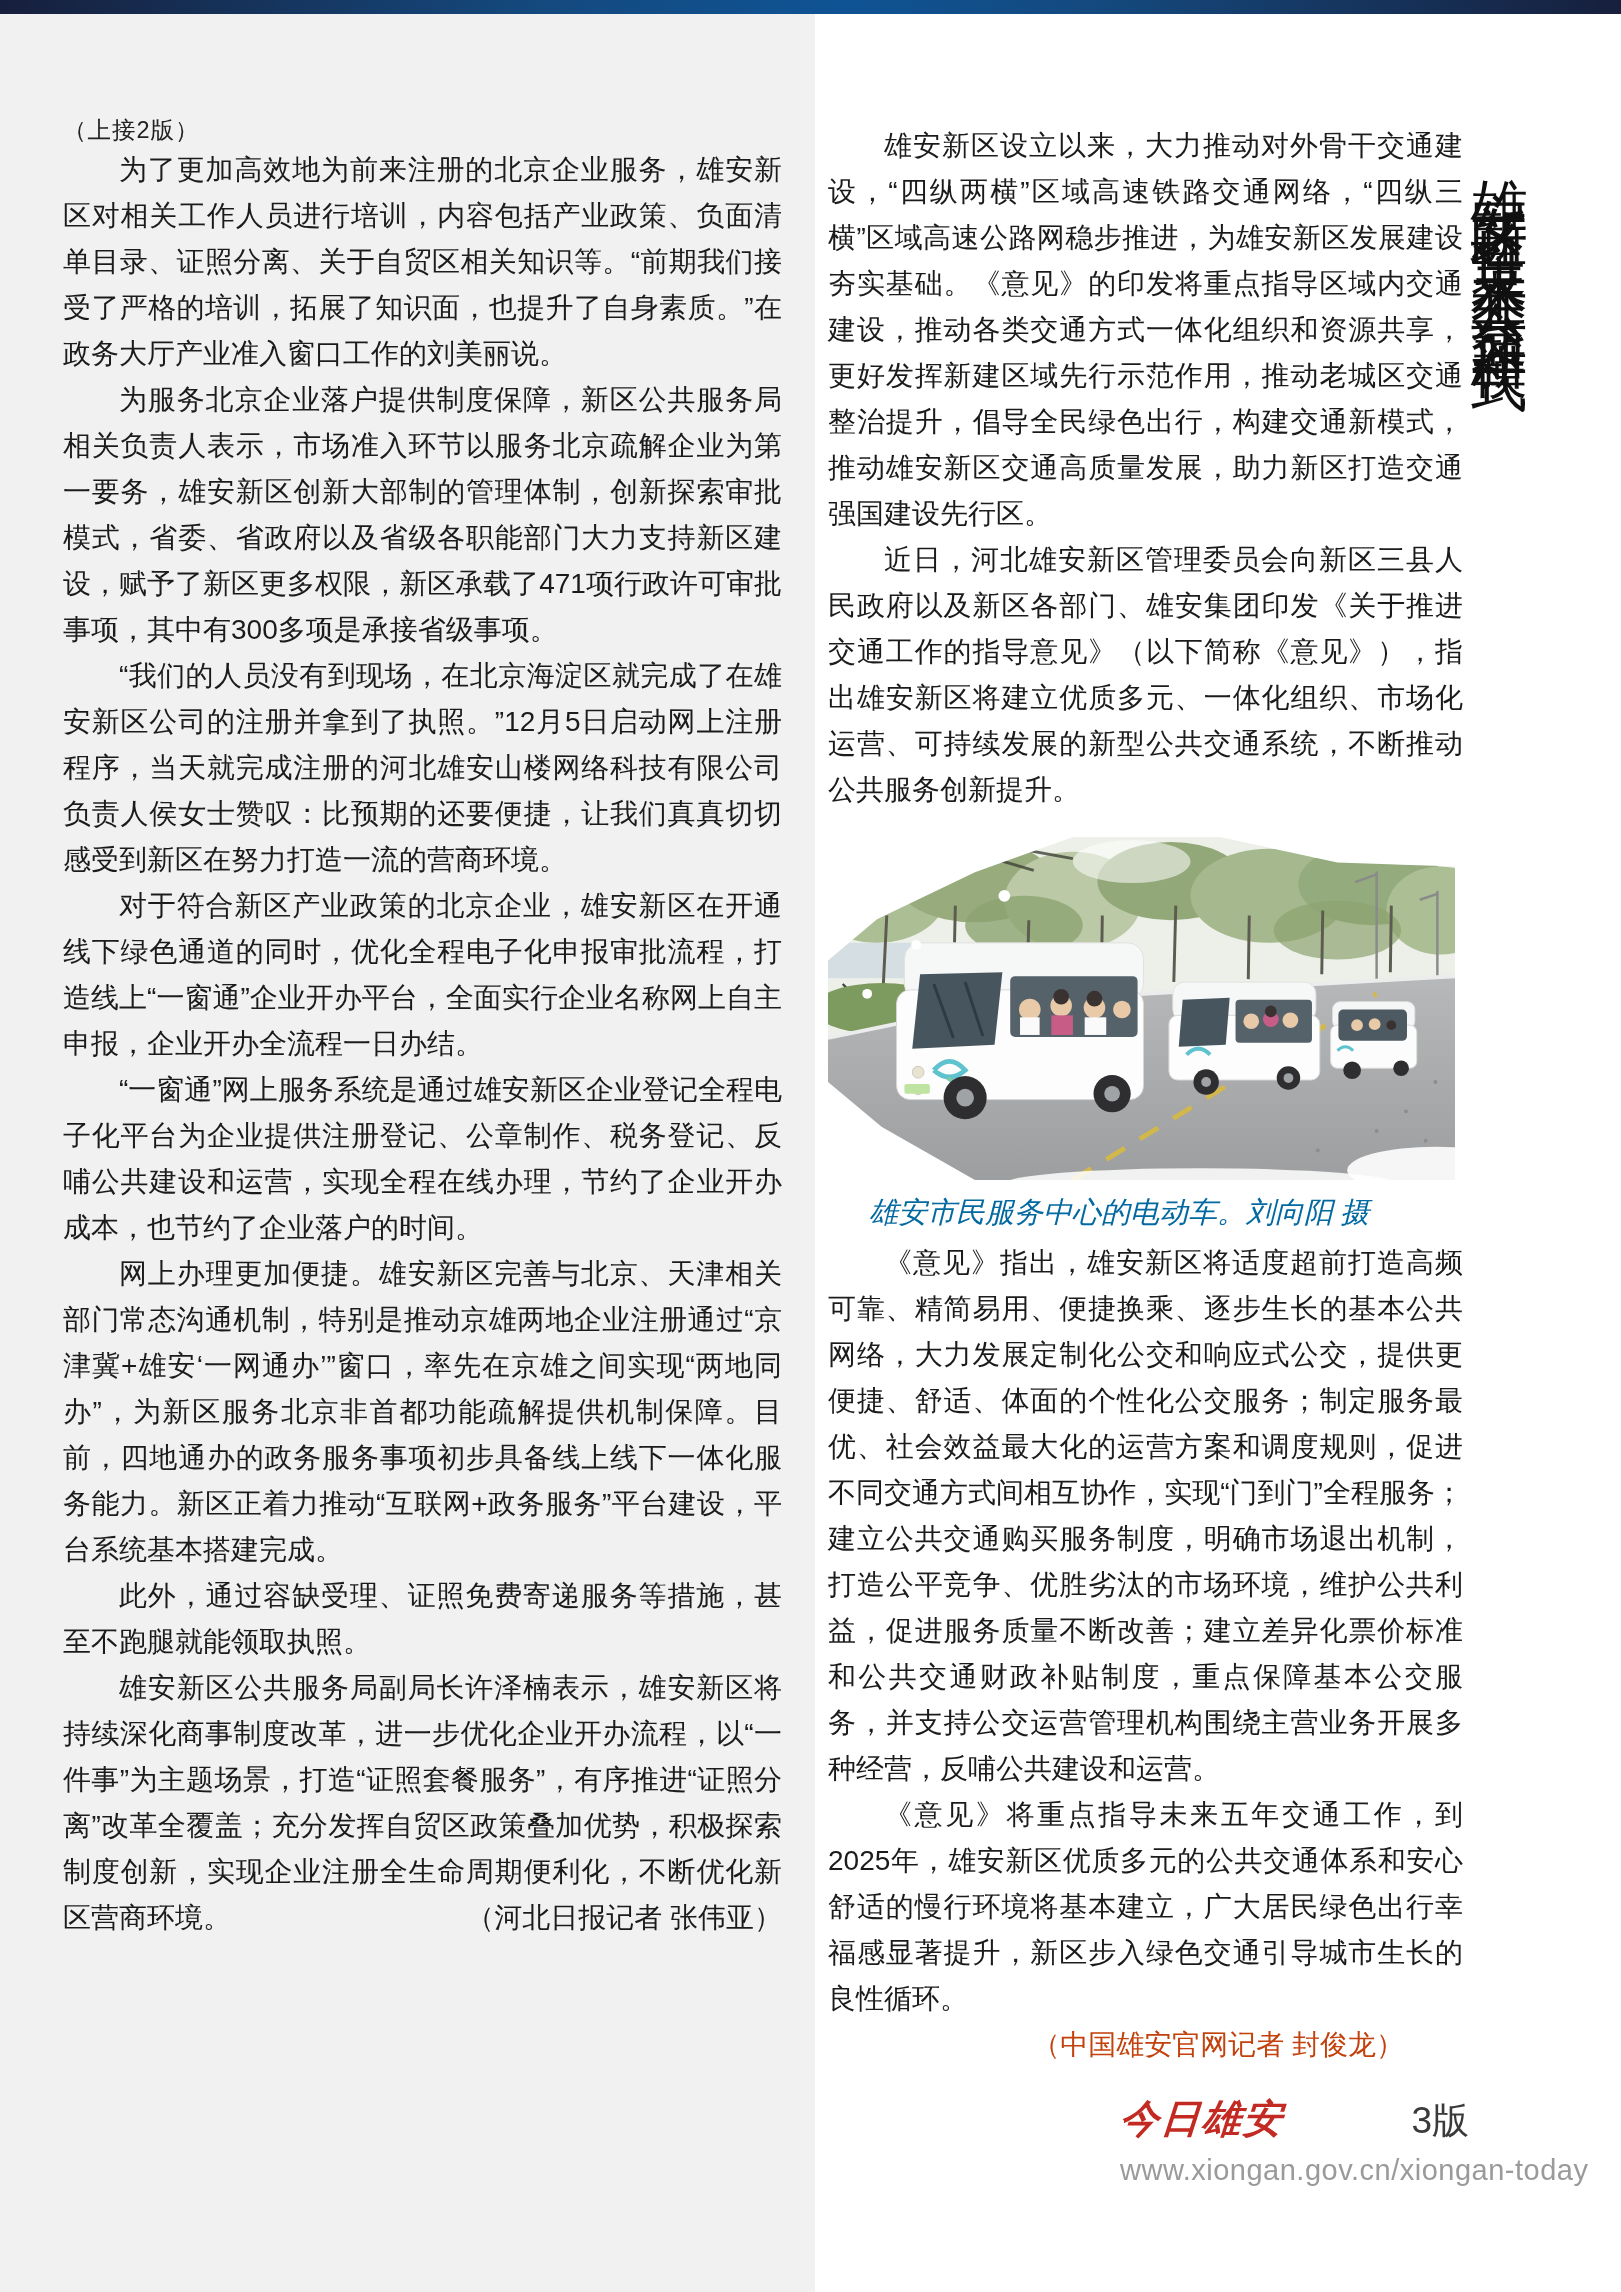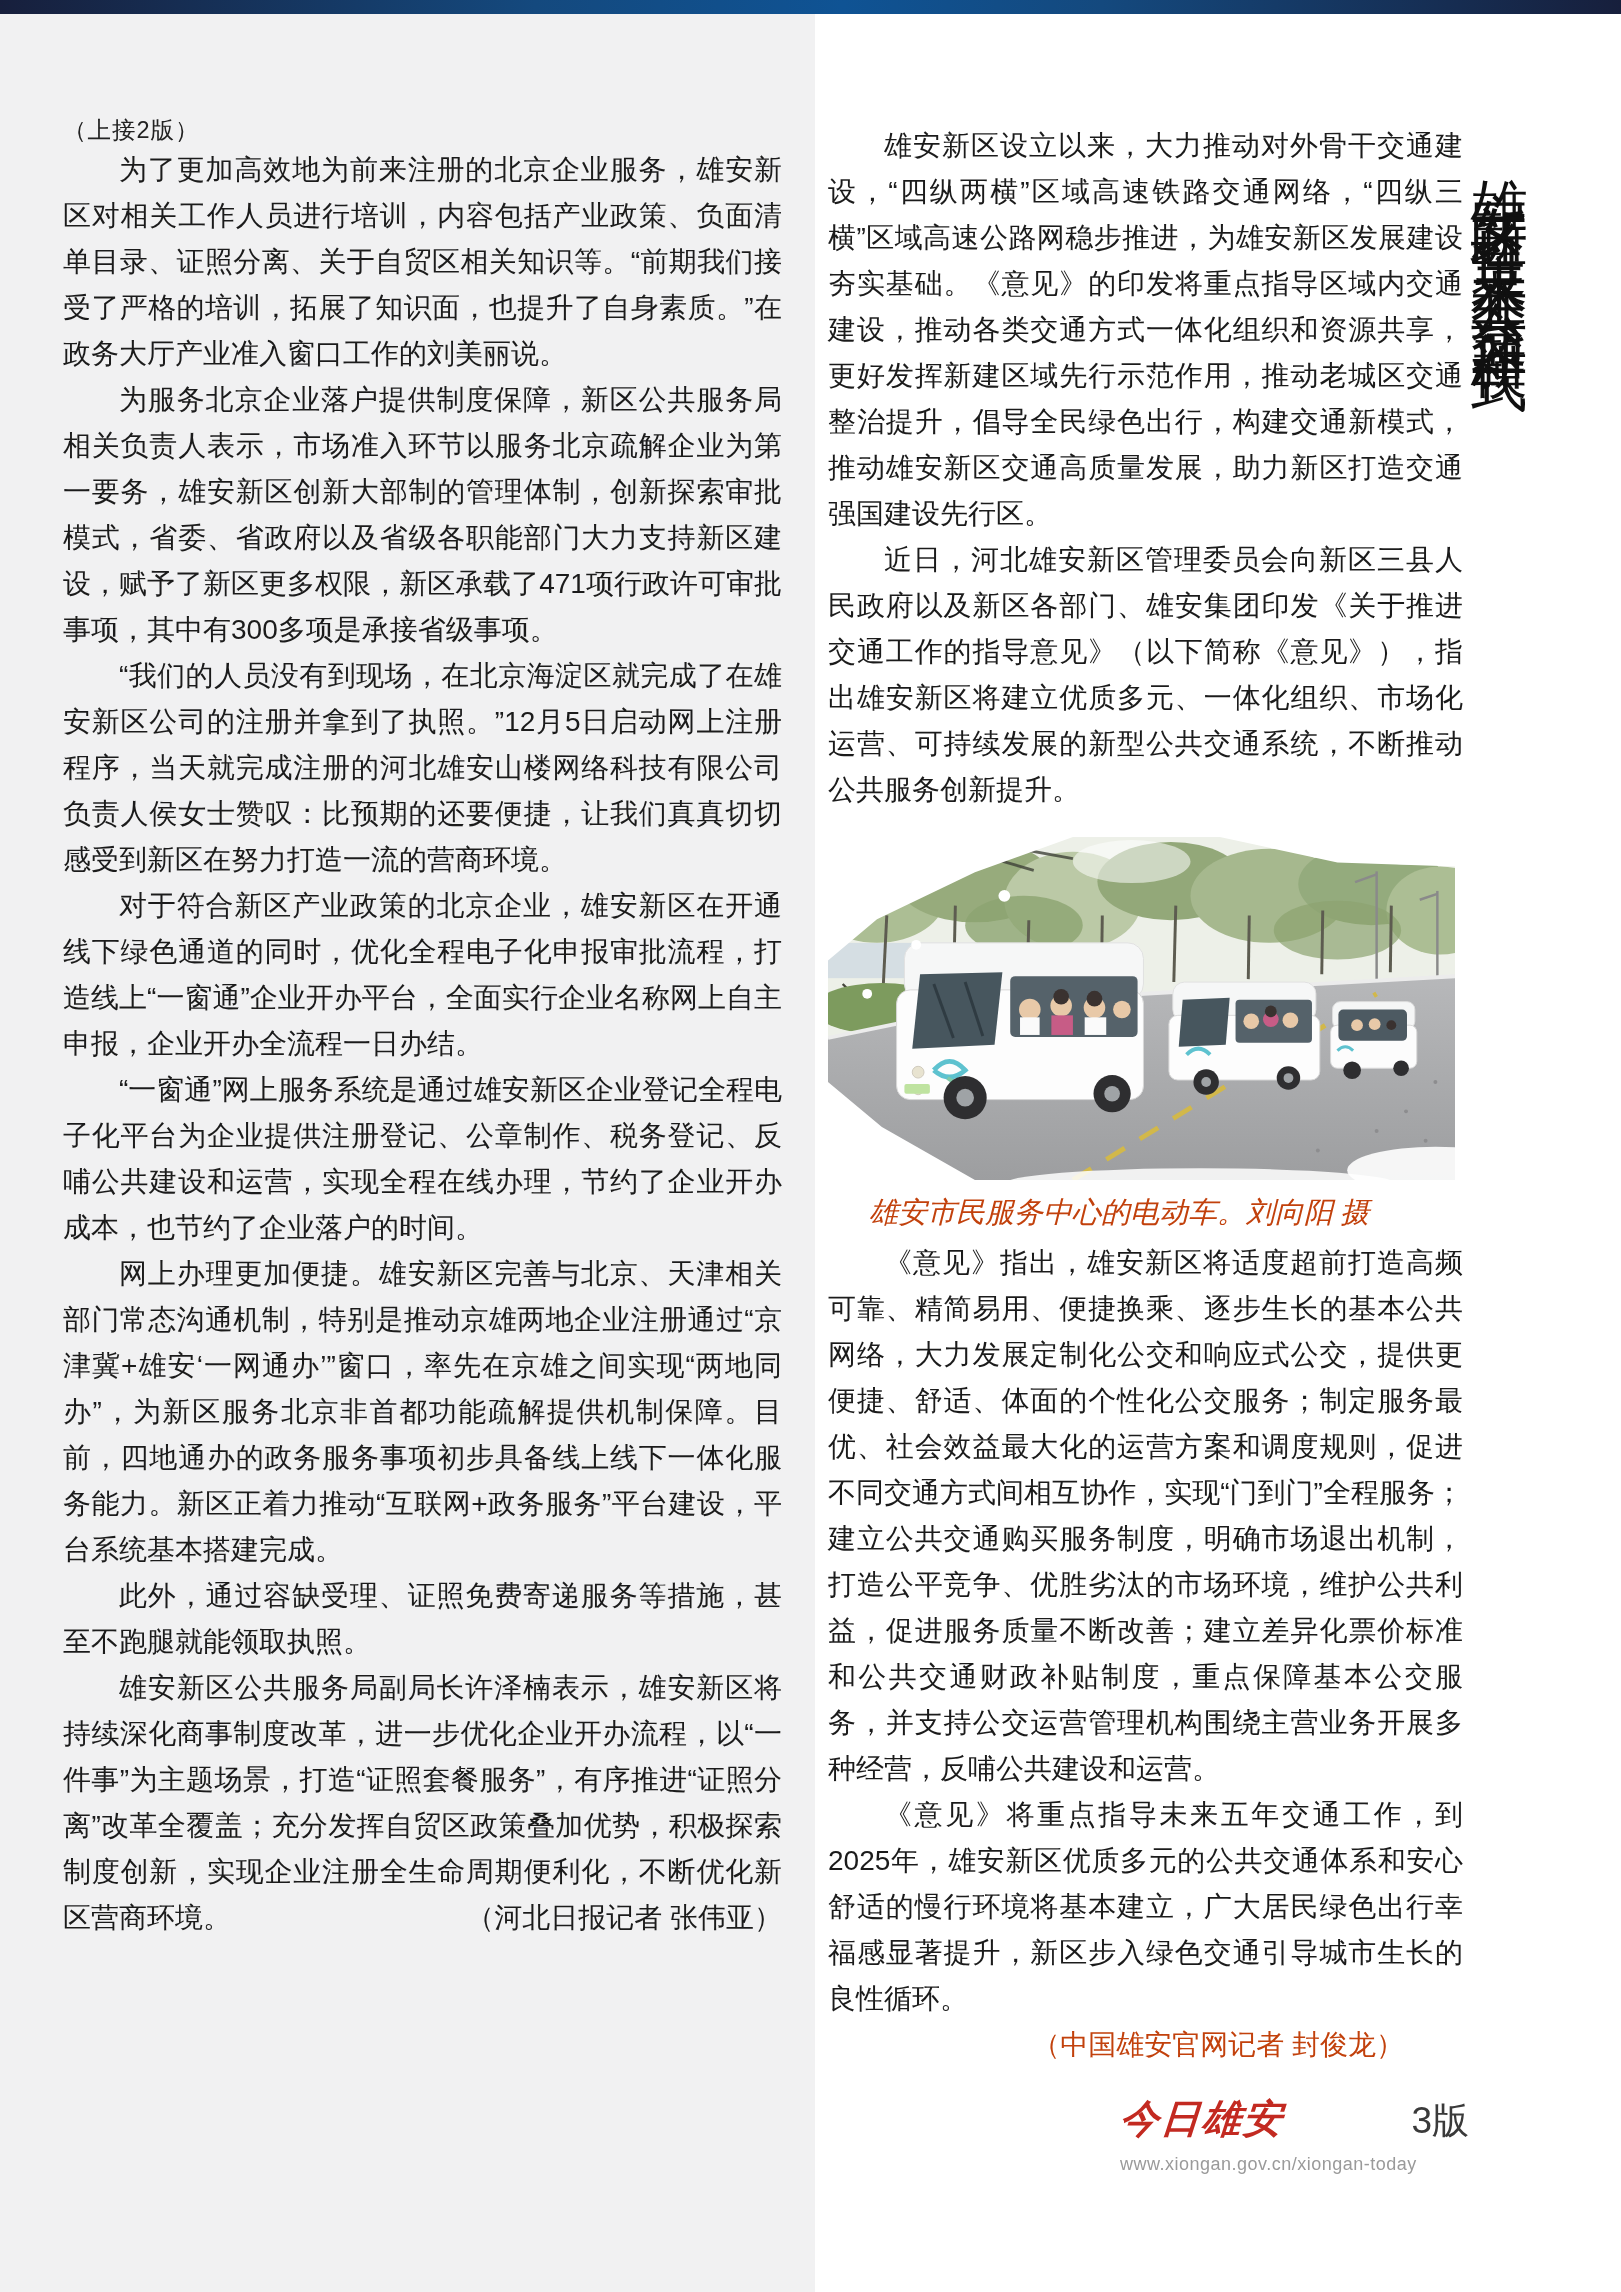--- a/index.html
+++ b/index.html
@@ -23,37 +23,37 @@
       text-indent:2em; color:#1b1b1b; }
   .subhead { font-size:32px; line-height:51px; font-weight:bold; color:#000;
              margin:27.4px 0 39px 0; text-align:justify; }
   .byline-inline { float:right; text-indent:0; }
 
   
   .right-col { position:absolute; left:828px; top:123px; width:635px; }
   .photo-wrap { margin-top:23.5px; width:627px; height:343px; position:relative; }
   .photo-wrap svg { display:block; }
   .photo-caption { margin-top:13.7px; padding-left:41px; font-size:29px; line-height:39px;
-                   color:#c2410c; font-family:"Liberation Serif","DejaVu Serif",serif; font-style:italic; }
+                   color:#0369a1; font-family:"Liberation Serif","DejaVu Serif",serif; font-style:italic; }
   .right-col .after-photo { margin-top:8px; }
   .right-byline { font-size:28px; line-height:46px; color:#c2410c; text-align:right; padding-right:59px; }
 
   
   .v-headline { position:absolute; left:1464px; top:133px; width:71px; height:1059px;
                 writing-mode:vertical-rl; text-orientation:upright;
                 font-family:"Liberation Serif","DejaVu Serif",serif;
                 font-size:57px; letter-spacing:12.7px; color:#101010; line-height:71px; text-align:left; }
 
   
   .footer { position:absolute; left:1120px; top:2092px; width:349px; }
   .footer-row { display:flex; justify-content:space-between; align-items:flex-end; }
   .brand-logo { font-family:"Liberation Serif","DejaVu Serif",serif; font-style:italic; font-weight:bold;
                 font-size:39px; color:#c32a21; transform:skewX(-4deg); letter-spacing:2px; }
   .page-number { font-size:37px; color:#3a3a3a; }
-  .footer-url { margin-top:7.8px; font-size:18px; color:#9a9a9a; letter-spacing:0.5px; white-space:nowrap; }
+  .footer-url { margin-top:7.8px; font-size:29px; color:#9a9a9a; letter-spacing:0.5px; white-space:nowrap; }
 </style>
 </head>
 <body>
 
 <div id="page">
 
   <div class="topbar"></div>
   <div class="gray-panel"></div>
 
   <div class="cont-note">（上接2版）</div>

